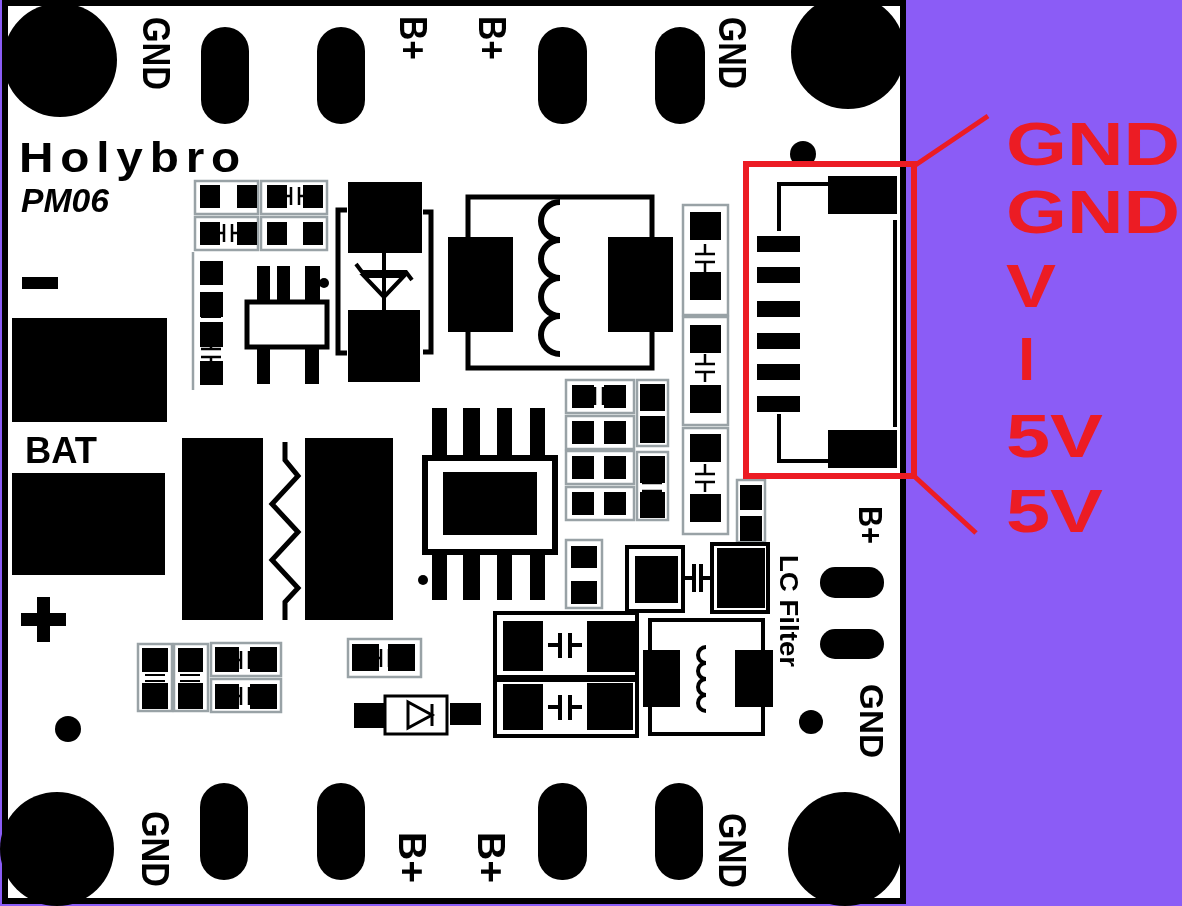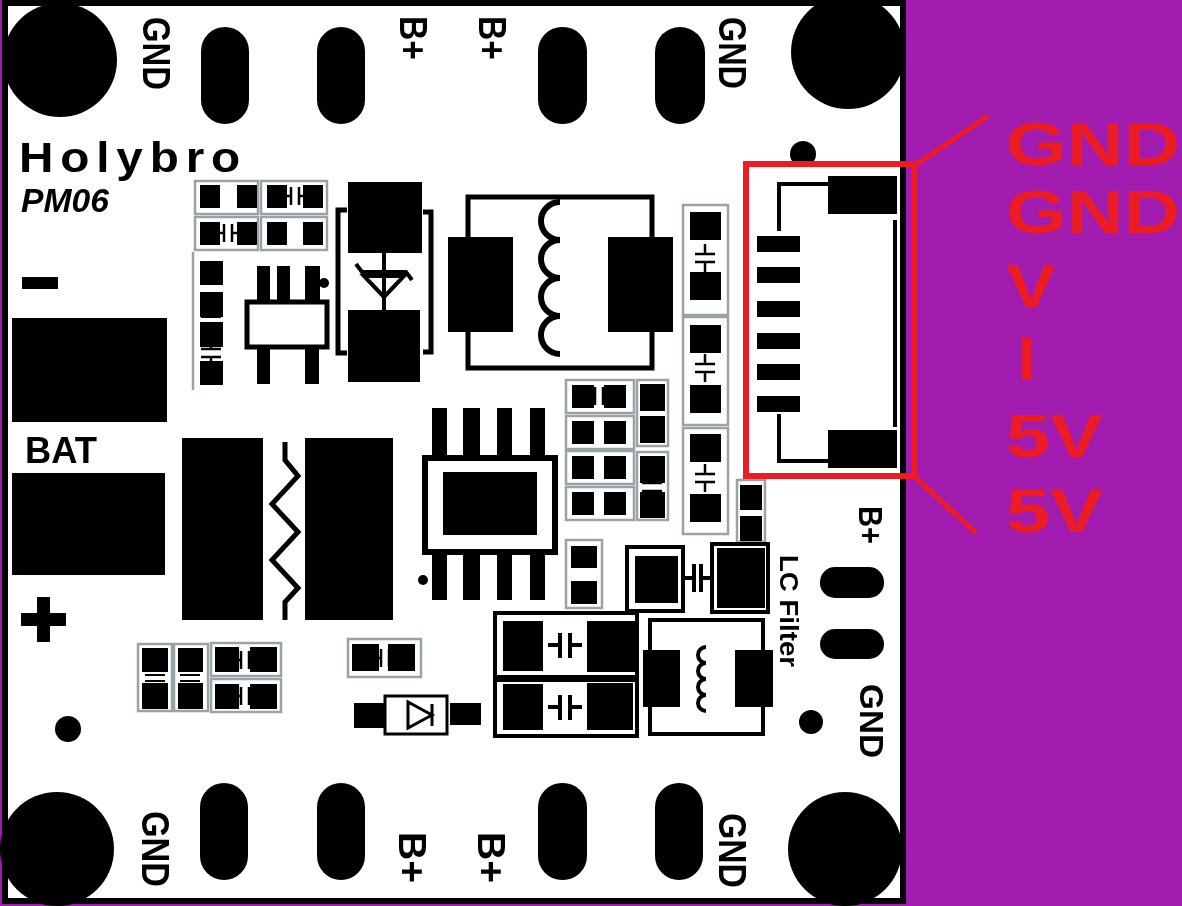--- a/index.html
+++ b/index.html
@@ -1,16 +1,16 @@
 <!DOCTYPE html>
 <html><head>
 <meta charset="utf-8">
 <style>
   html,body{margin:0;padding:0;background:#ffffff;}
-  .stage{position:relative;width:1182px;height:906px;background:#a21caf;overflow:hidden;
+  .stage{position:relative;width:1182px;height:906px;background:#8b5cf6;overflow:hidden;
          font-family:"Liberation Sans", sans-serif;}
   svg{display:block;}
   text{font-family:"Liberation Sans", sans-serif;}
   .silk{fill:#000;}
   .outl{fill:none;stroke:#99a2a6;stroke-width:2.5;}
   .blk-outl{fill:#fff;stroke:#000;}
   .wire{fill:none;stroke:#000;}
   .padlab{font-weight:bold;font-size:38px;fill:#000;}
   .padlab-s{font-weight:bold;font-size:34px;fill:#000;}
   .redlab{font-weight:bold;font-size:62px;}

